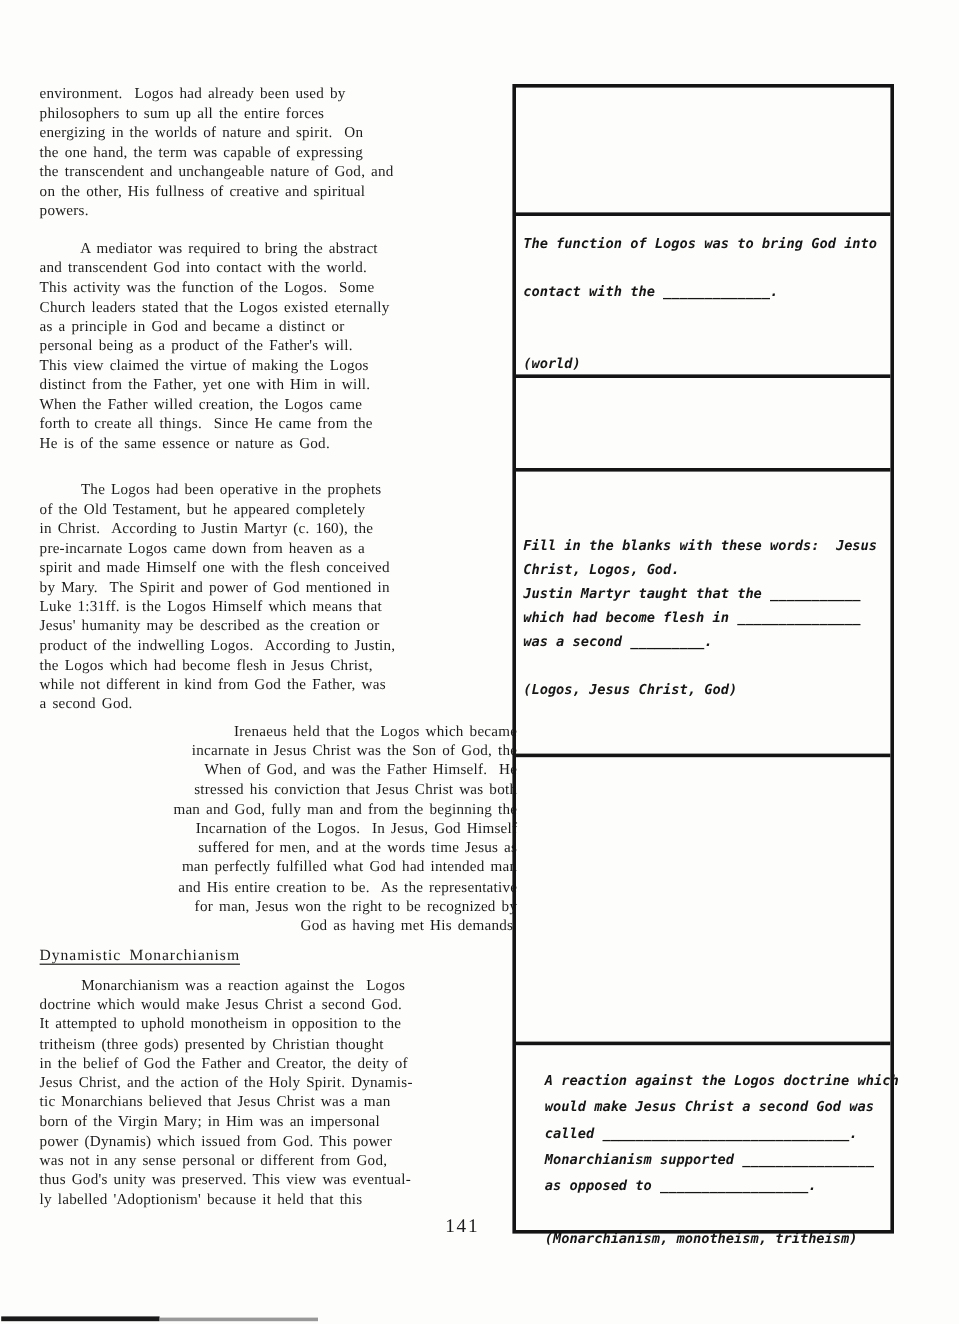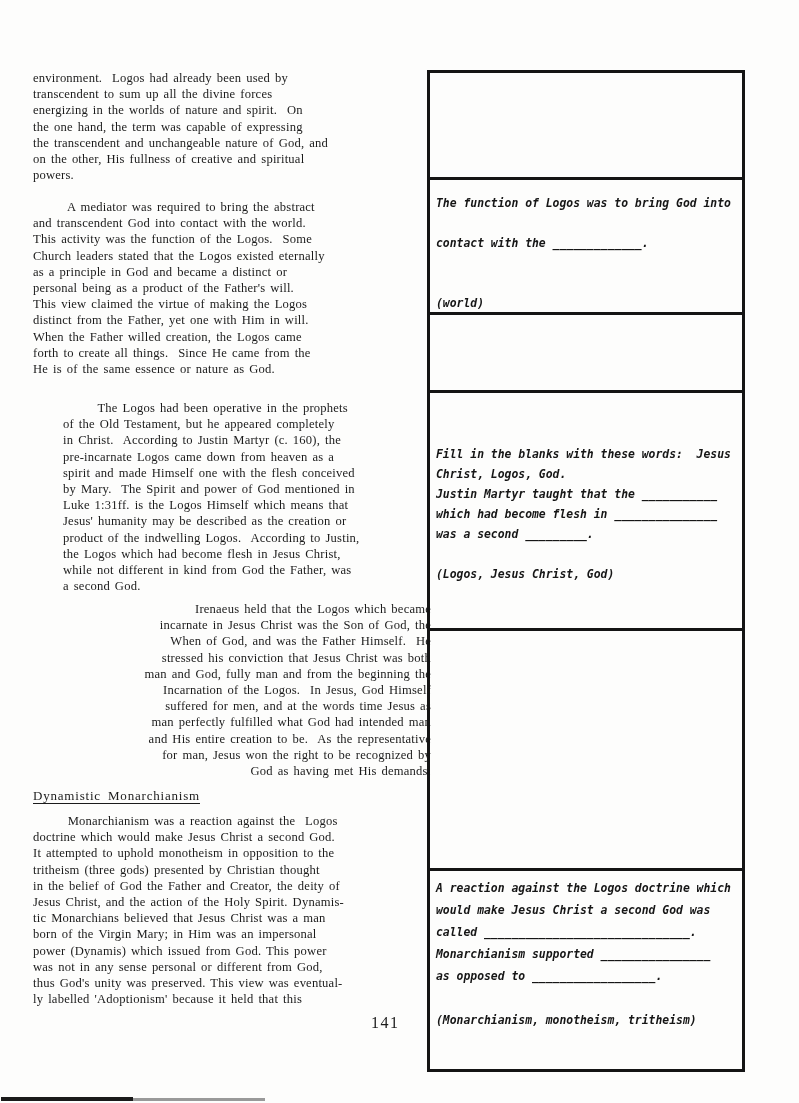--- a/index.html
+++ b/index.html
@@ -11,21 +11,21 @@
   }
   
   .para{
     position:absolute;left:33px;width:398px;
     font-size:12.6px;line-height:16.2px;
     letter-spacing:0.2px;word-spacing:1.6px;
   }
   .tline{white-space:pre;}
   #p1{top:70px;}
   #p2{top:199px;}
-  #p3{top:400px;margin-left:30px;}
+  #p3{top:400px;}
   #p4{top:601px;text-align:right;}
   #p5{top:813px;}
   #section-heading{
     position:absolute;left:33px;top:788px;
     font-size:13px;letter-spacing:0.8px;word-spacing:3px;
     text-decoration:underline;text-underline-offset:3px;
   }
   
   #boxes{
     position:absolute;left:427px;top:70px;width:318px;
@@ -39,36 +39,36 @@
     font-style:italic;font-weight:bold;
     font-size:11.4px;color:#161616;
   }
   .box:last-child{border-bottom:none;}
   .box .tline{line-height:20px;}
   #bx1{height:107px;}
   #bx2{height:135px;padding-top:13px;}
   #bx3{height:78px;}
   #bx4{height:194px;padding-top:7px;margin-top:44px;}
   #bx5{height:240px;}
-  #bx6{height:198px;padding-top:6px;}
+  #bx6{height:154px;padding-top:18px;margin-left:18px;}
   #bx6 .tline{line-height:22px;}
   
   #page-number{
     position:absolute;left:371px;top:1014px;
     font-size:16px;letter-spacing:1.5px;
   }
   #bar-dark{position:absolute;left:1px;top:1097px;width:132px;height:4px;background:#1a1a1a;}
   #bar-gray{position:absolute;left:133px;top:1098px;width:132px;height:3px;background:#999;}
 </style>
 </head>
 <body>
 
 <div class="para" id="p1">
     <div class="tline">environment.  Logos had already been used by</div>
-    <div class="tline">transcendent to sum up all the divine forces</div>
+    <div class="tline">philosophers to sum up all the entire forces</div>
     <div class="tline">energizing in the worlds of nature and spirit.  On</div>
     <div class="tline">the one hand, the term was capable of expressing</div>
     <div class="tline">the transcendent and unchangeable nature of God, and</div>
     <div class="tline">on the other, His fullness of creative and spiritual</div>
     <div class="tline">powers.</div>
   </div>
 <div class="para" id="p2">
     <div class="tline">       A mediator was required to bring the abstract</div>
     <div class="tline">and transcendent God into contact with the world.</div>
     <div class="tline">This activity was the function of the Logos.  Some</div>

